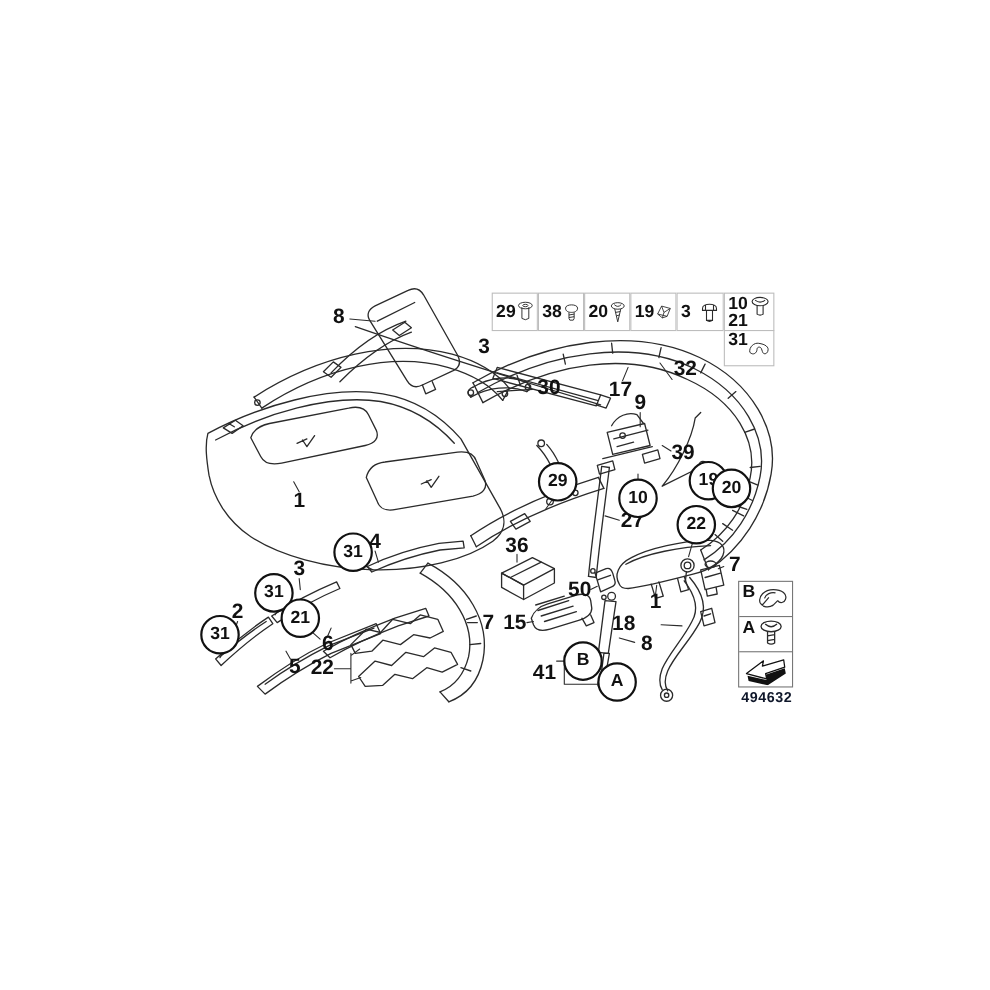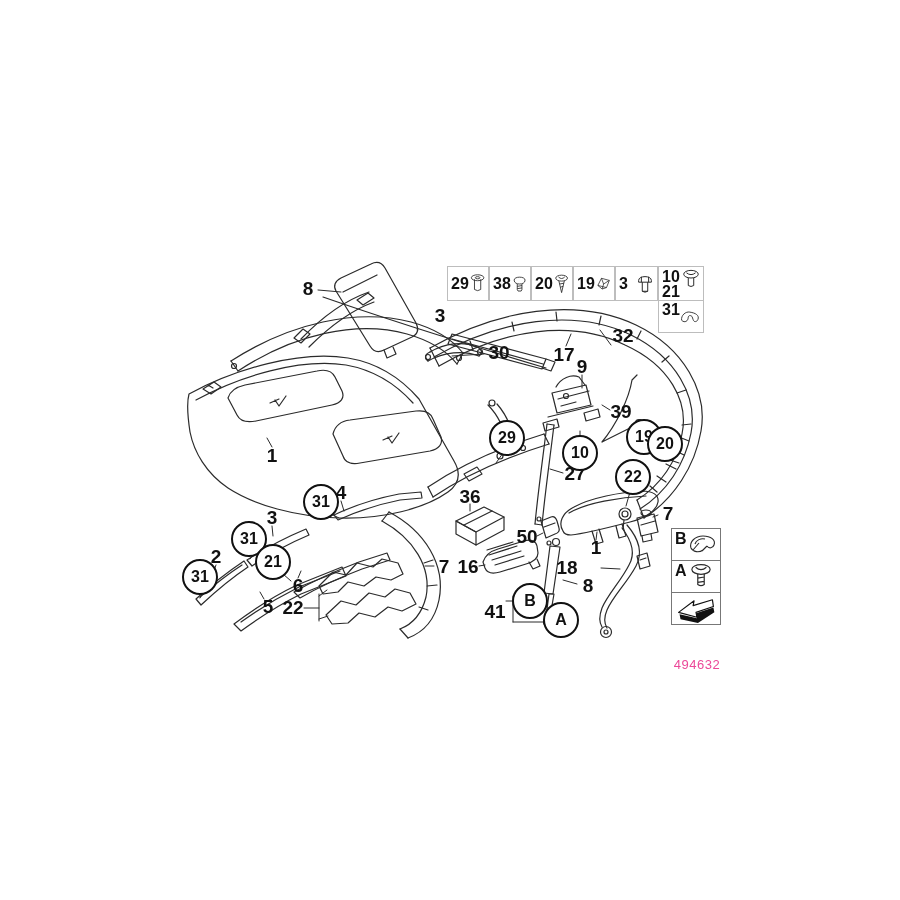--- a/index.html
+++ b/index.html
@@ -16,22 +16,22 @@
         display:flex;align-items:center;justify-content:space-between;padding:1px 2px 1px 3px;
         z-index:2;}
   .cell .num{font-weight:700;font-size:16px;color:#111;line-height:15px;}
   .cell .nums{display:flex;flex-direction:column;justify-content:space-between;height:30px;}
   .legendbox{position:absolute;left:671px;top:528px;width:50px;height:97px;
              border:1px solid #777;box-sizing:border-box;z-index:2;background:#fff;}
   .legcell{position:relative;width:100%;height:32px;border-bottom:1px solid #777;
            box-sizing:border-box;}
   .legcell:last-child{border-bottom:none;height:31px;}
   .legletter{position:absolute;left:3px;top:1px;font-weight:700;font-size:16px;color:#111;}
-  .code{position:absolute;left:665px;top:657px;width:64px;text-align:center;
-        font-size:13px;color:#ec4899;z-index:2;letter-spacing:.5px;}
+  .code{position:absolute;left:665px;top:626px;width:64px;text-align:center;
+        font-size:13px;color:#0f172a;z-index:2;letter-spacing:.5px;font-weight:bold;}
 </style>
 </head>
 <body>
 
 <div id="stage">
 
   <svg id="art" width="900" height="900" viewBox="0 0 900 900">
     <g fill="none" stroke="#2b2b2b" stroke-width="1.2" stroke-linecap="round" stroke-linejoin="round">
 
       <g>
@@ -255,21 +255,21 @@
   <div class="lbl" style="left:582px;top:367px">9</div>
   <div class="lbl" style="left:623px;top:336px">32</div>
   <div class="lbl" style="left:621px;top:412px">39</div>
   <div class="lbl" style="left:575px;top:474px">27</div>
   <div class="lbl" style="left:470px;top:497px">36</div>
   <div class="lbl" style="left:527px;top:537px">50</div>
   <div class="lbl" style="left:596px;top:548px">1</div>
   <div class="lbl" style="left:668px;top:514px">7</div>
   <div class="lbl" style="left:567px;top:568px">18</div>
   <div class="lbl" style="left:588px;top:586px">8</div>
-  <div class="lbl" style="left:468px;top:567px">16</div>
+  <div class="lbl" style="left:468px;top:567px">15</div>
   <div class="lbl" style="left:444px;top:567px">7</div>
   <div class="lbl" style="left:495px;top:612px">41</div>
   <div class="lbl" style="left:272px;top:456px">1</div>
   <div class="lbl" style="left:341px;top:493px">4</div>
   <div class="lbl" style="left:272px;top:518px">3</div>
   <div class="lbl" style="left:216px;top:557px">2</div>
   <div class="lbl" style="left:298px;top:586px">6</div>
   <div class="lbl" style="left:268px;top:607px">5</div>
   <div class="lbl" style="left:293px;top:608px">22</div>
 

